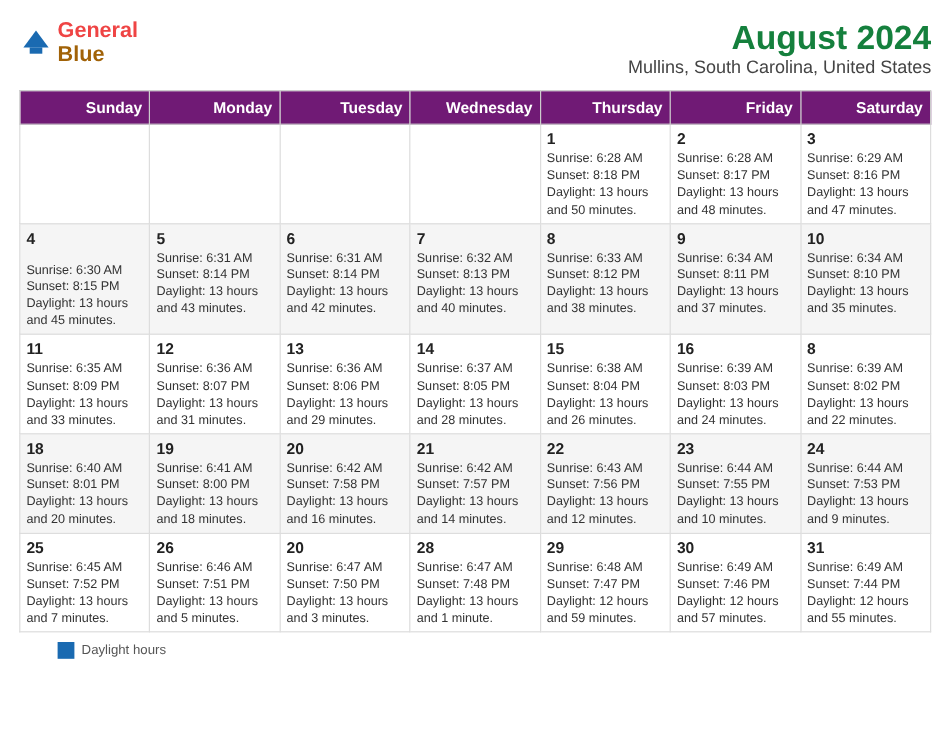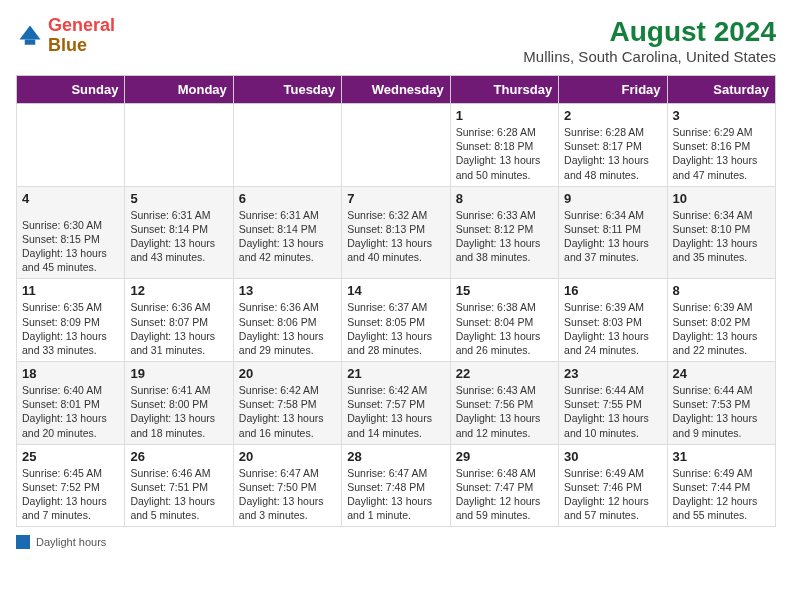--- a/index.html
+++ b/index.html
@@ -83,20 +83,21 @@
     .empty-cell {
       background: #fff !important;
     }
     .footer {
       margin-top: 8px;
       font-size: 11px;
       color: #555;
       display: flex;
       align-items: center;
       gap: 6px;
+      margin-left: 32px;
     }
     .daylight-box {
       width: 14px;
       height: 14px;
       background: #1a6ab1;
       display: inline-block;
     }
   </style>
 </head>
 <body>

